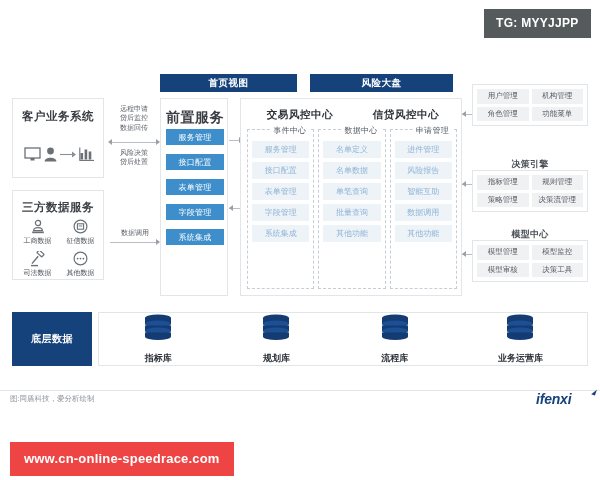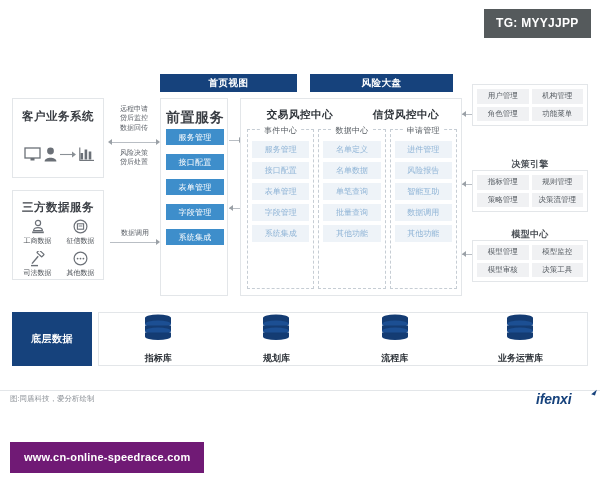--- a/index.html
+++ b/index.html
@@ -13,22 +13,22 @@
 
   
   .wm-tg {
     position: absolute; left: 484px; top: 9px;
     background: #555a5c; color: #ffffff;
     font-size: 12px; font-weight: bold; letter-spacing: .3px;
     padding: 7px 12px 8px 12px; white-space: nowrap;
   }
   .wm-url {
     position: absolute; left: 10px; top: 442px;
-    background: #701a75; color: #ffffff;
-    font-size: 11px; font-weight: bold; letter-spacing: .2px;
+    background: #ef4444; color: #ffffff;
+    font-size: 13px; font-weight: bold; letter-spacing: .2px;
     padding: 9px 14px 10px 14px; white-space: nowrap;
   }
 
   
   .canvas { position: absolute; left: 0; top: 60px; width: 600px; height: 330px; }
 
   .box { position: absolute; background:#fff; border: 1px solid #e3e6e9; }
 
   
   .left-title {
@@ -81,21 +81,21 @@
   .rc-box { left:240px; top:38px; width:222px; height:198px; }
   .rc-head { position:absolute; top:9px; font-size:10.5px; font-weight:bold;
     color:#2f343a; letter-spacing:.6px; text-align:center; }
   #rch0 { left:6px; width:106px; }
   #rch1 { left:112px; width:106px; }
 
   .rc-cols { position:absolute; left:6px; top:30px; width:210px; height:160px;
     display:flex; gap:4px; }
   .rc-col {
     flex:1; border:1px dashed #c6cdd4; padding:4px 4px 4px 4px;
-    display:flex; flex-direction:column; align-items:center;
+    display:flex; flex-direction:column; align-items:flex-end;
   }
   .rc-col-title { font-size:8px; color:#555b61; margin-bottom:4px; letter-spacing:.3px; }
   .rc-col-title.hdr-out { position:relative; top:-9px; background:#fff; padding:0 3px; margin-bottom:-4px; }
   .rc-items { width:100%; display:flex; flex-direction:column; gap:4px; }
   .rc-item {
     height:17px; background:#eef3f8; color:#8fb4d6;
     font-size:8px; display:flex; align-items:center; justify-content:center;
   }
 
   

